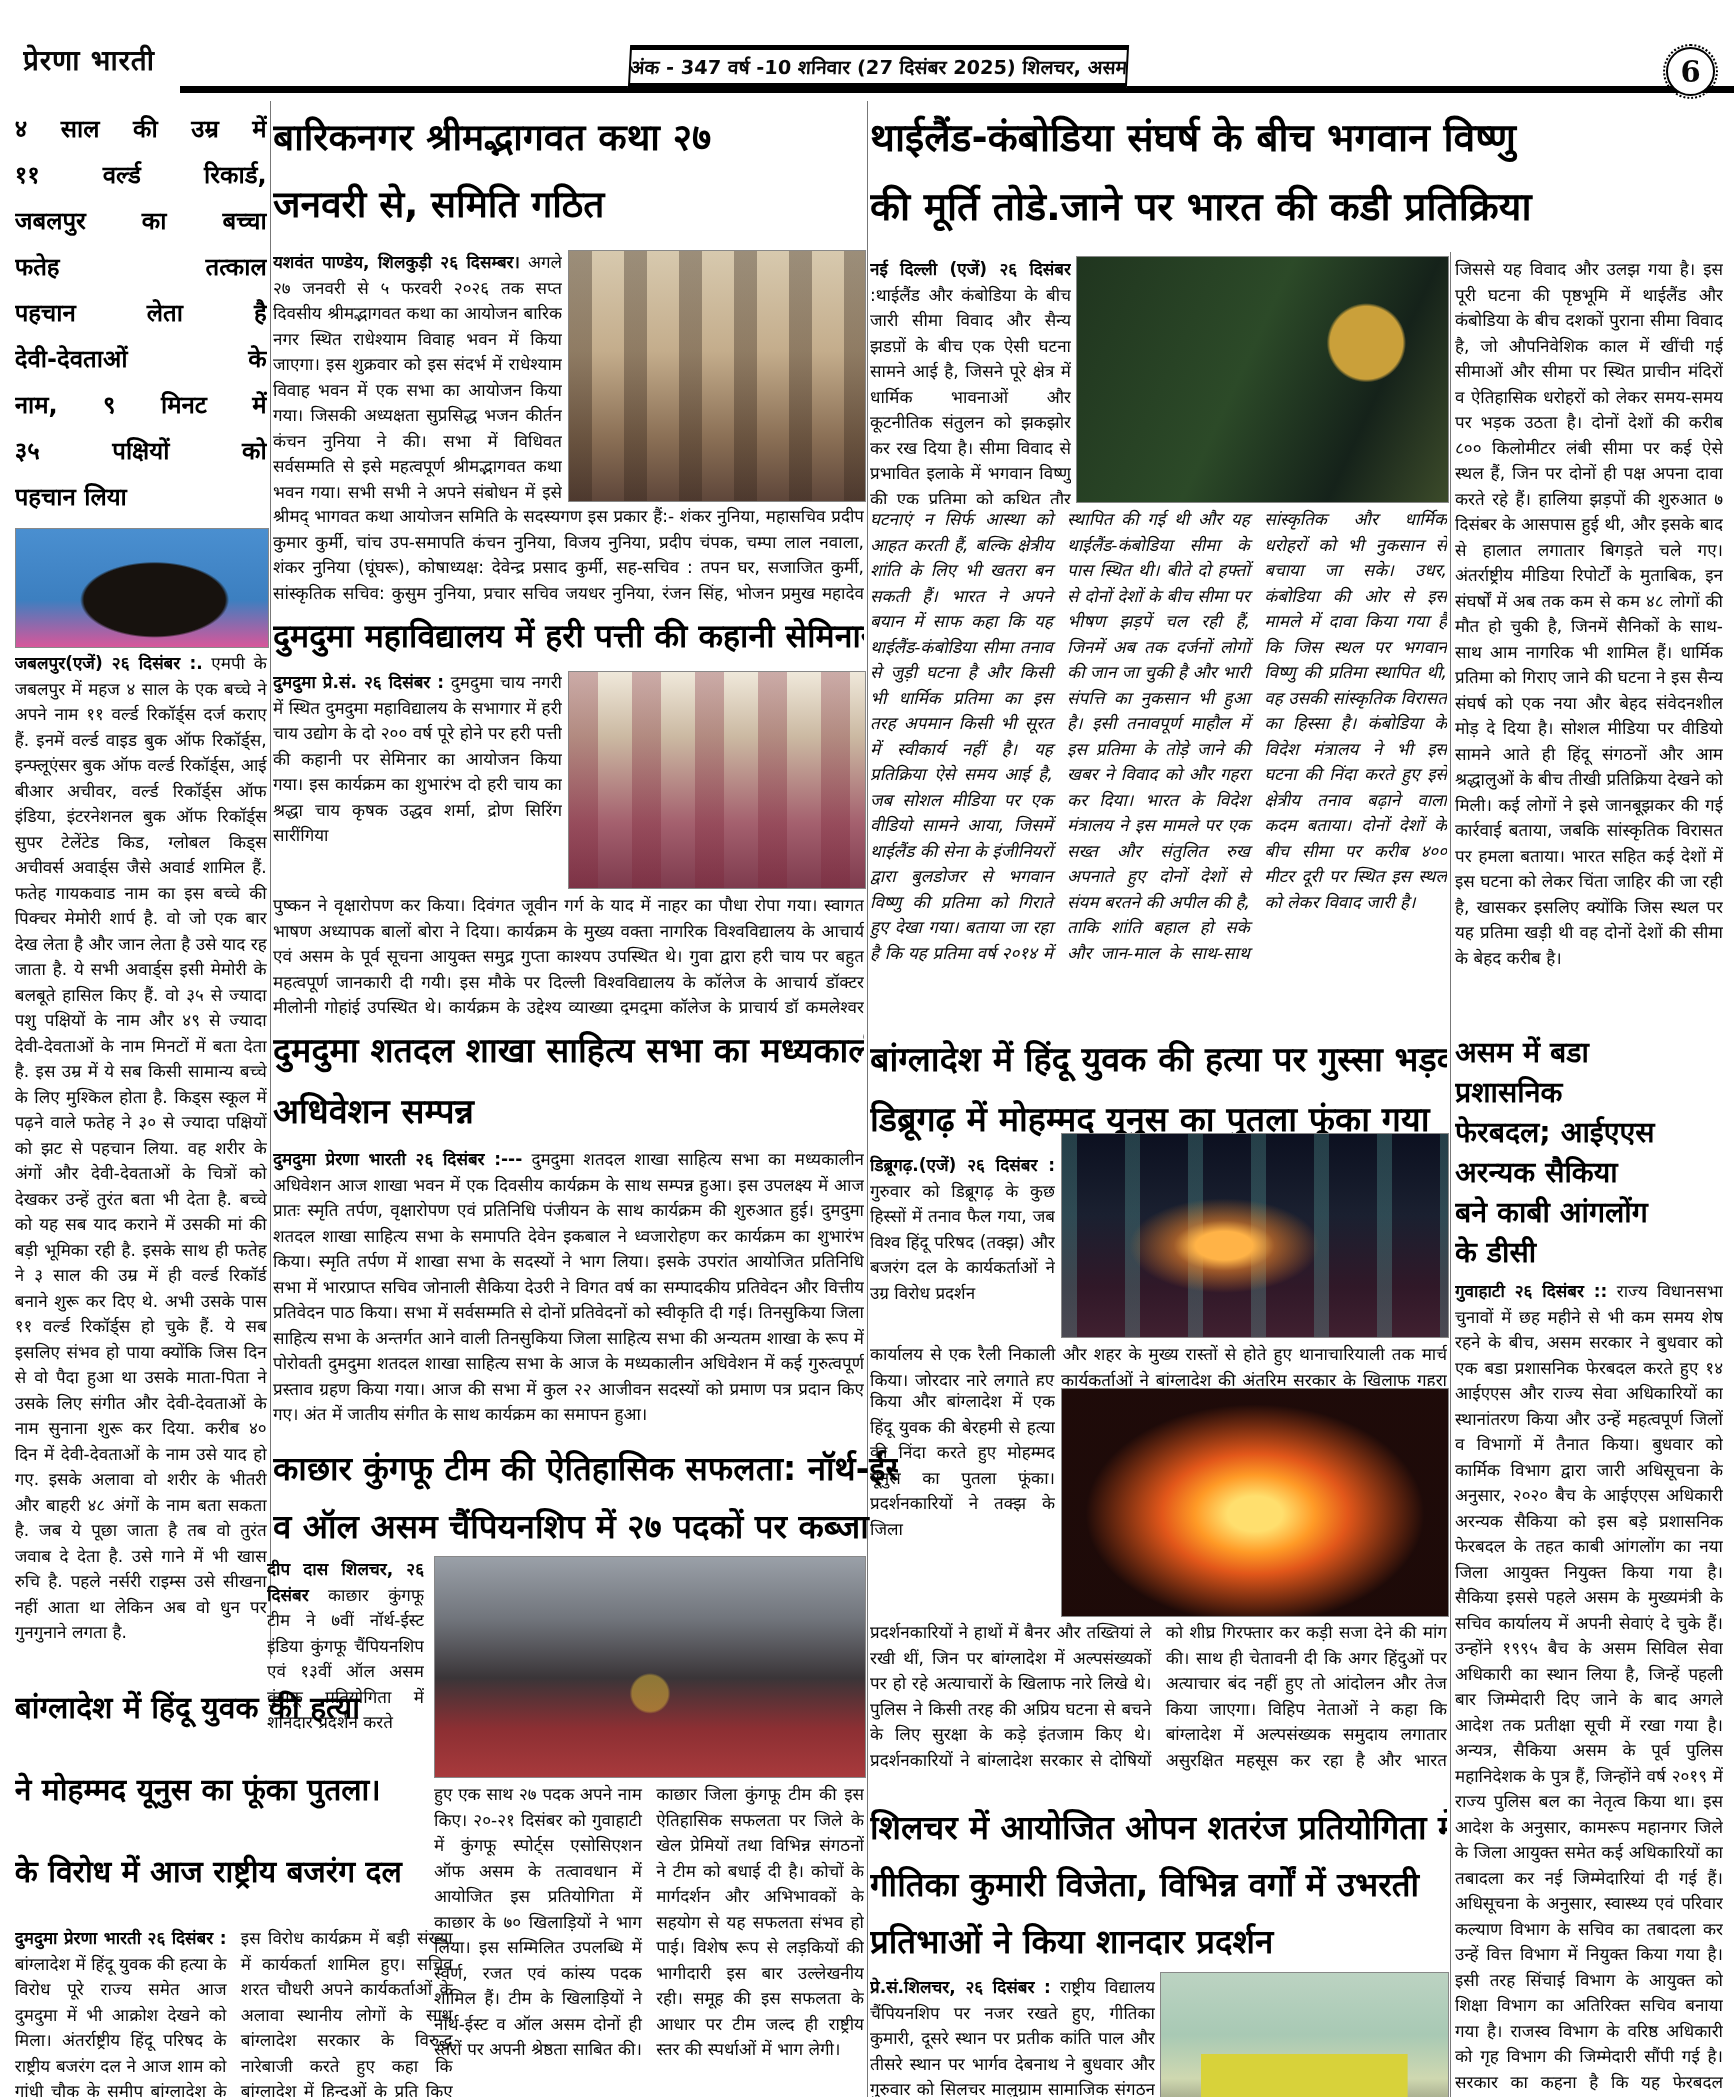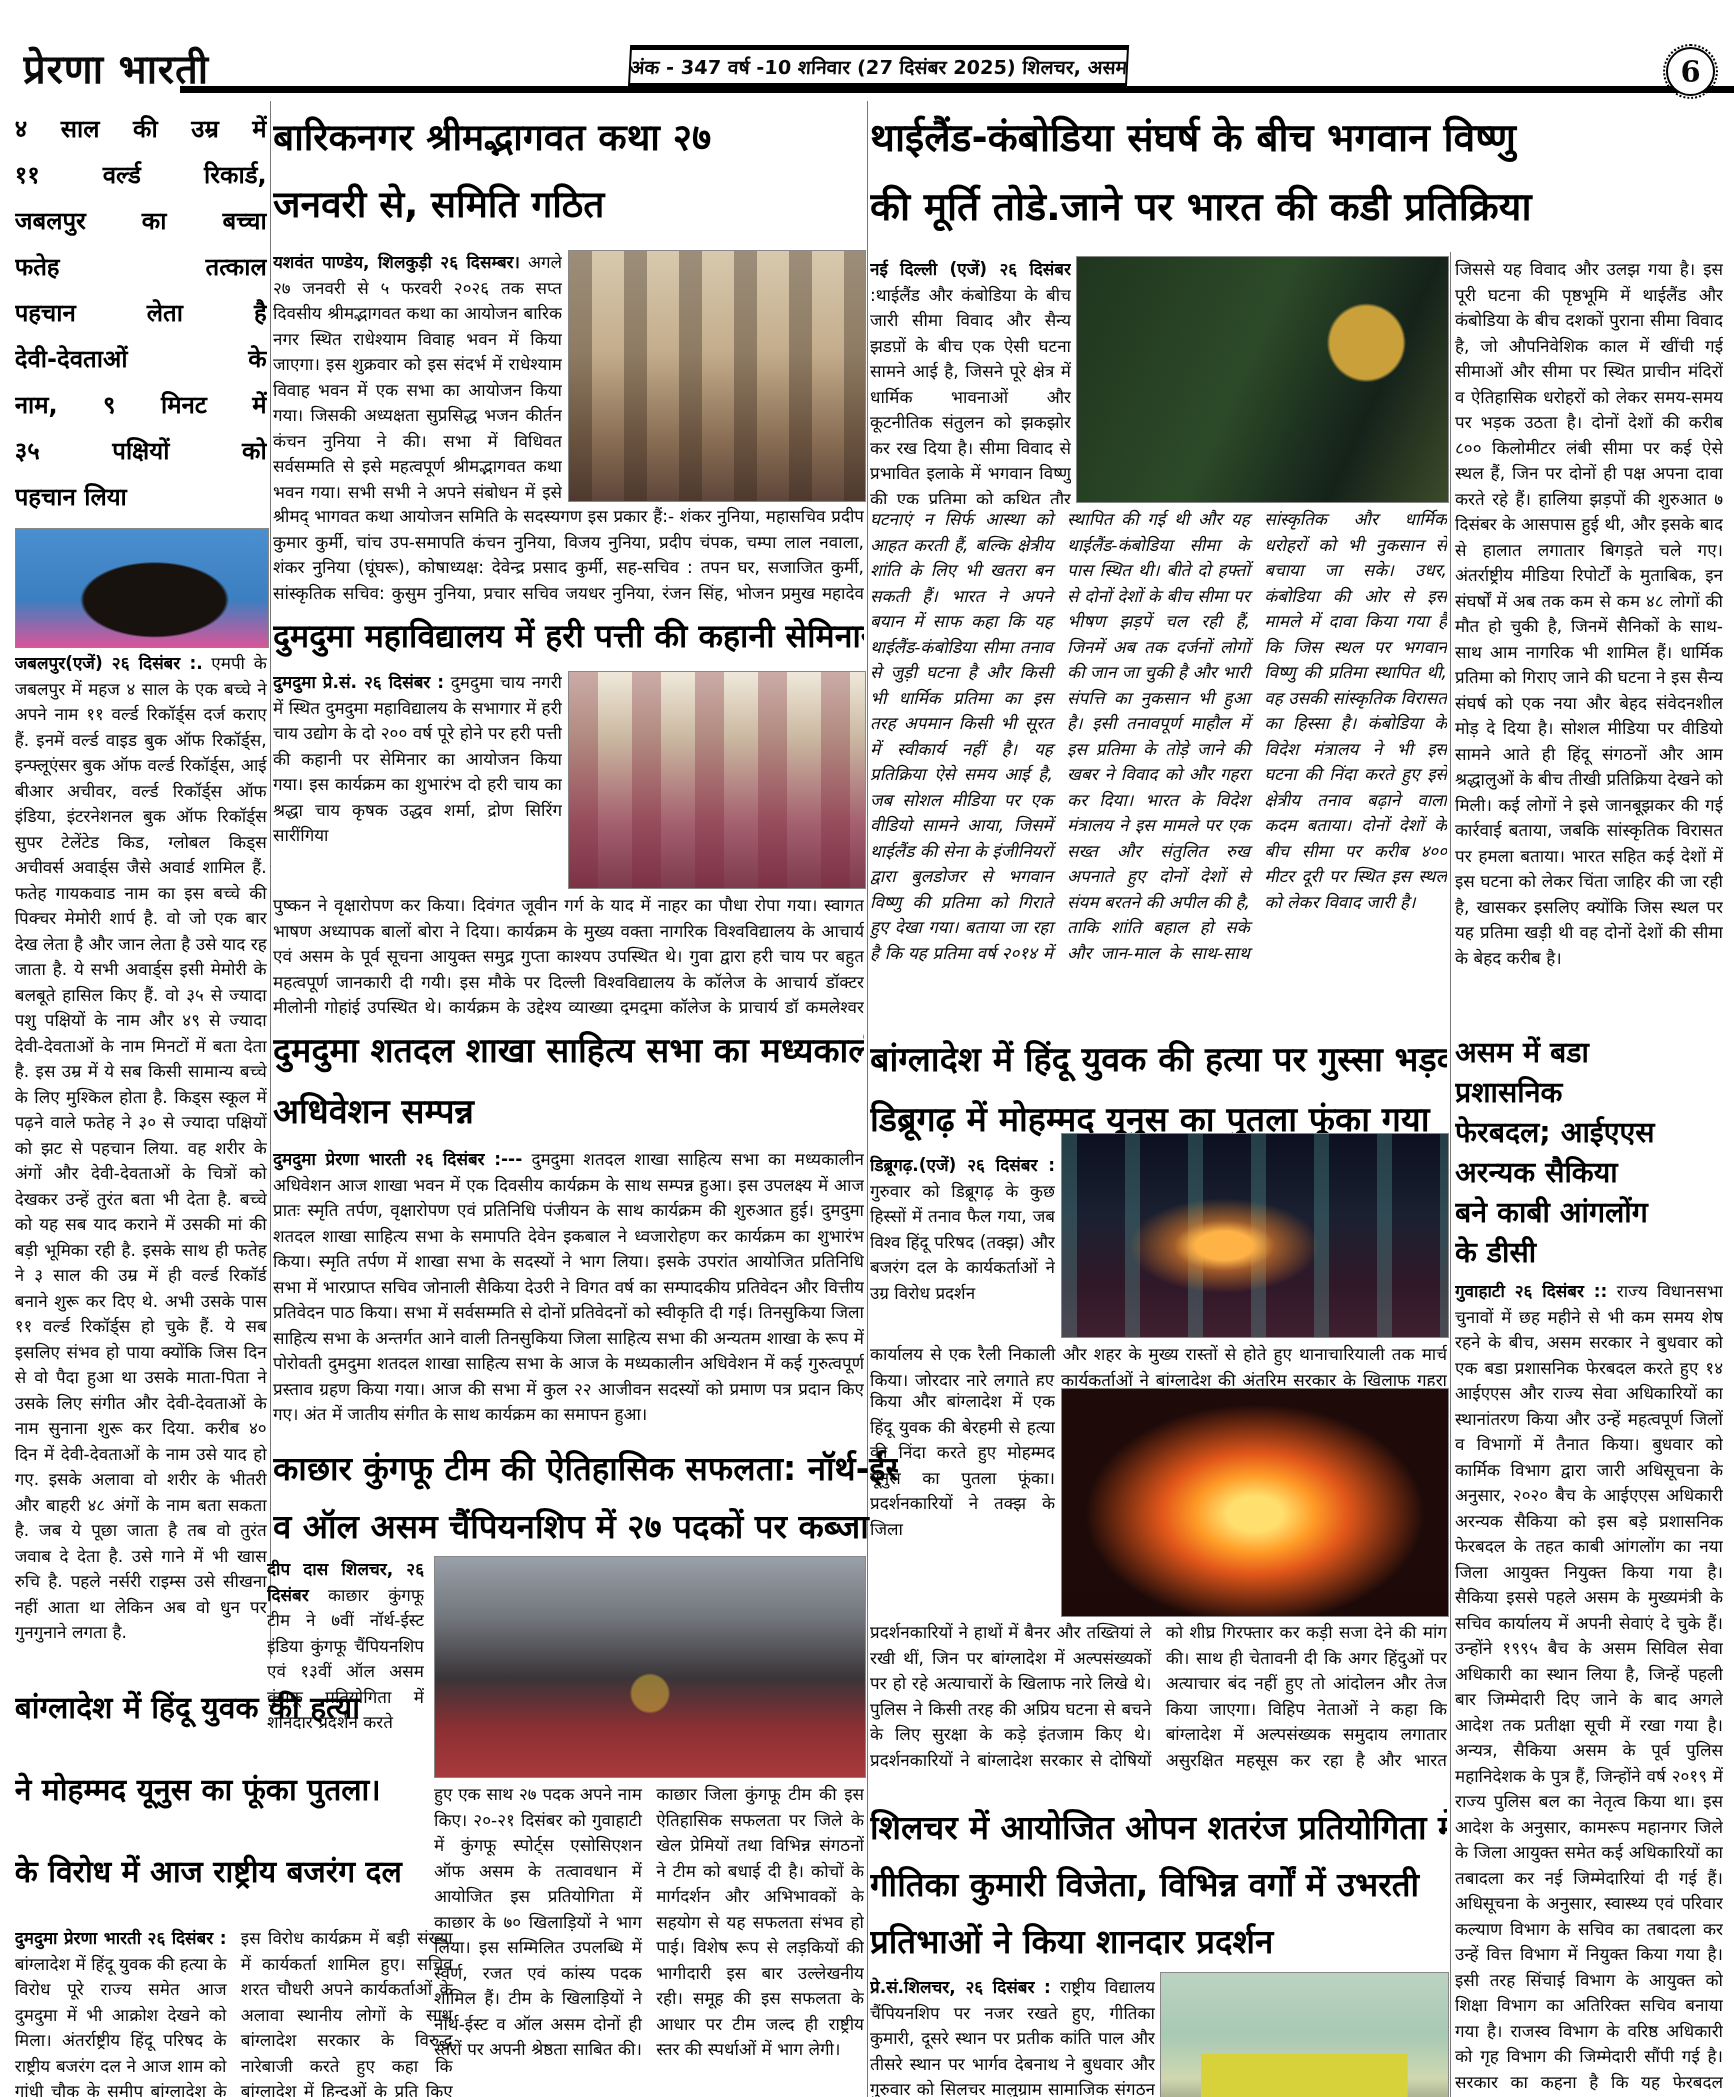--- a/index.html
+++ b/index.html
@@ -10,21 +10,21 @@
   .byline{font-weight:bold;}
   .hl{font-weight:800;color:#000;}
   .hl-line{white-space:nowrap;}
   .just .hl-line{text-align:justify;text-align-last:justify;white-space:normal;}
   .center{text-align:left;}
   .vrule{position:absolute;width:1.3px;background:#777;}
   .photo{position:absolute;border:0.4px solid #888;}
   .cols2{column-count:2;column-gap:14.3px;}
   .cols3{column-count:3;column-gap:14.3px;font-style:italic;}
   
-  #logo{font-size:40px;font-weight:900;letter-spacing:0.8px;}
+  #logo{font-size:28px;font-weight:900;letter-spacing:0.8px;}
   #mast-rule{position:absolute;background:#000;}
   #issue-box{border:2.1px solid #000;border-top:5px solid #000;border-bottom:5px solid #000;
              background:#fff;transform:skewX(-3deg);display:flex;align-items:center;justify-content:center;
              font-size:19.3px;font-weight:bold;white-space:nowrap;}
   #badge{border:2.5px solid #000;outline:2.1px dotted #000;outline-offset:1.3px;border-radius:50%;
          display:flex;align-items:center;justify-content:center;
          font-family:"DejaVu Serif","Liberation Serif",serif;font-size:29px;font-weight:bold;background:#fff;}
 </style>
 </head>
 <body>

